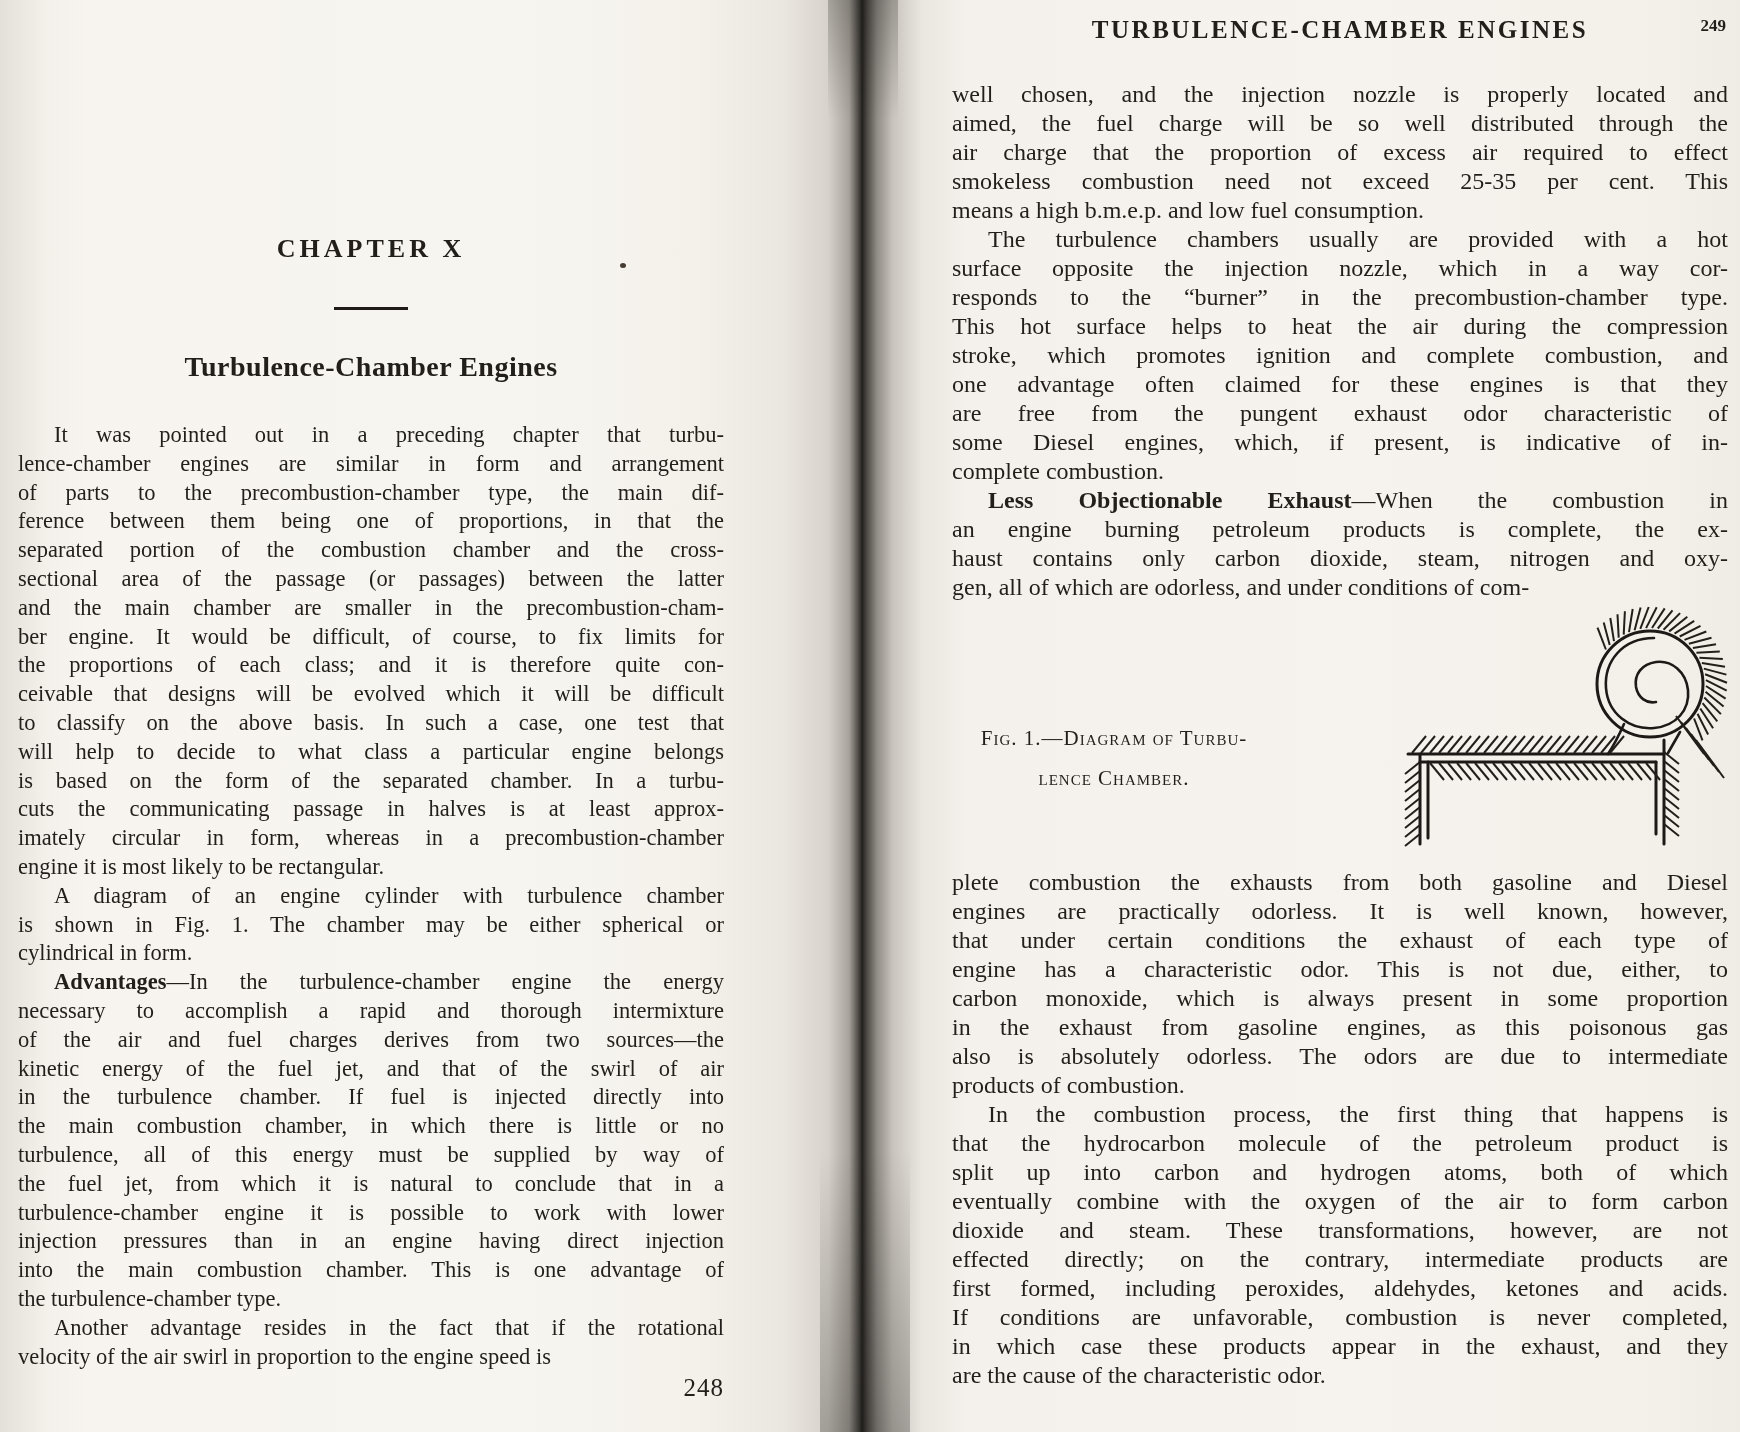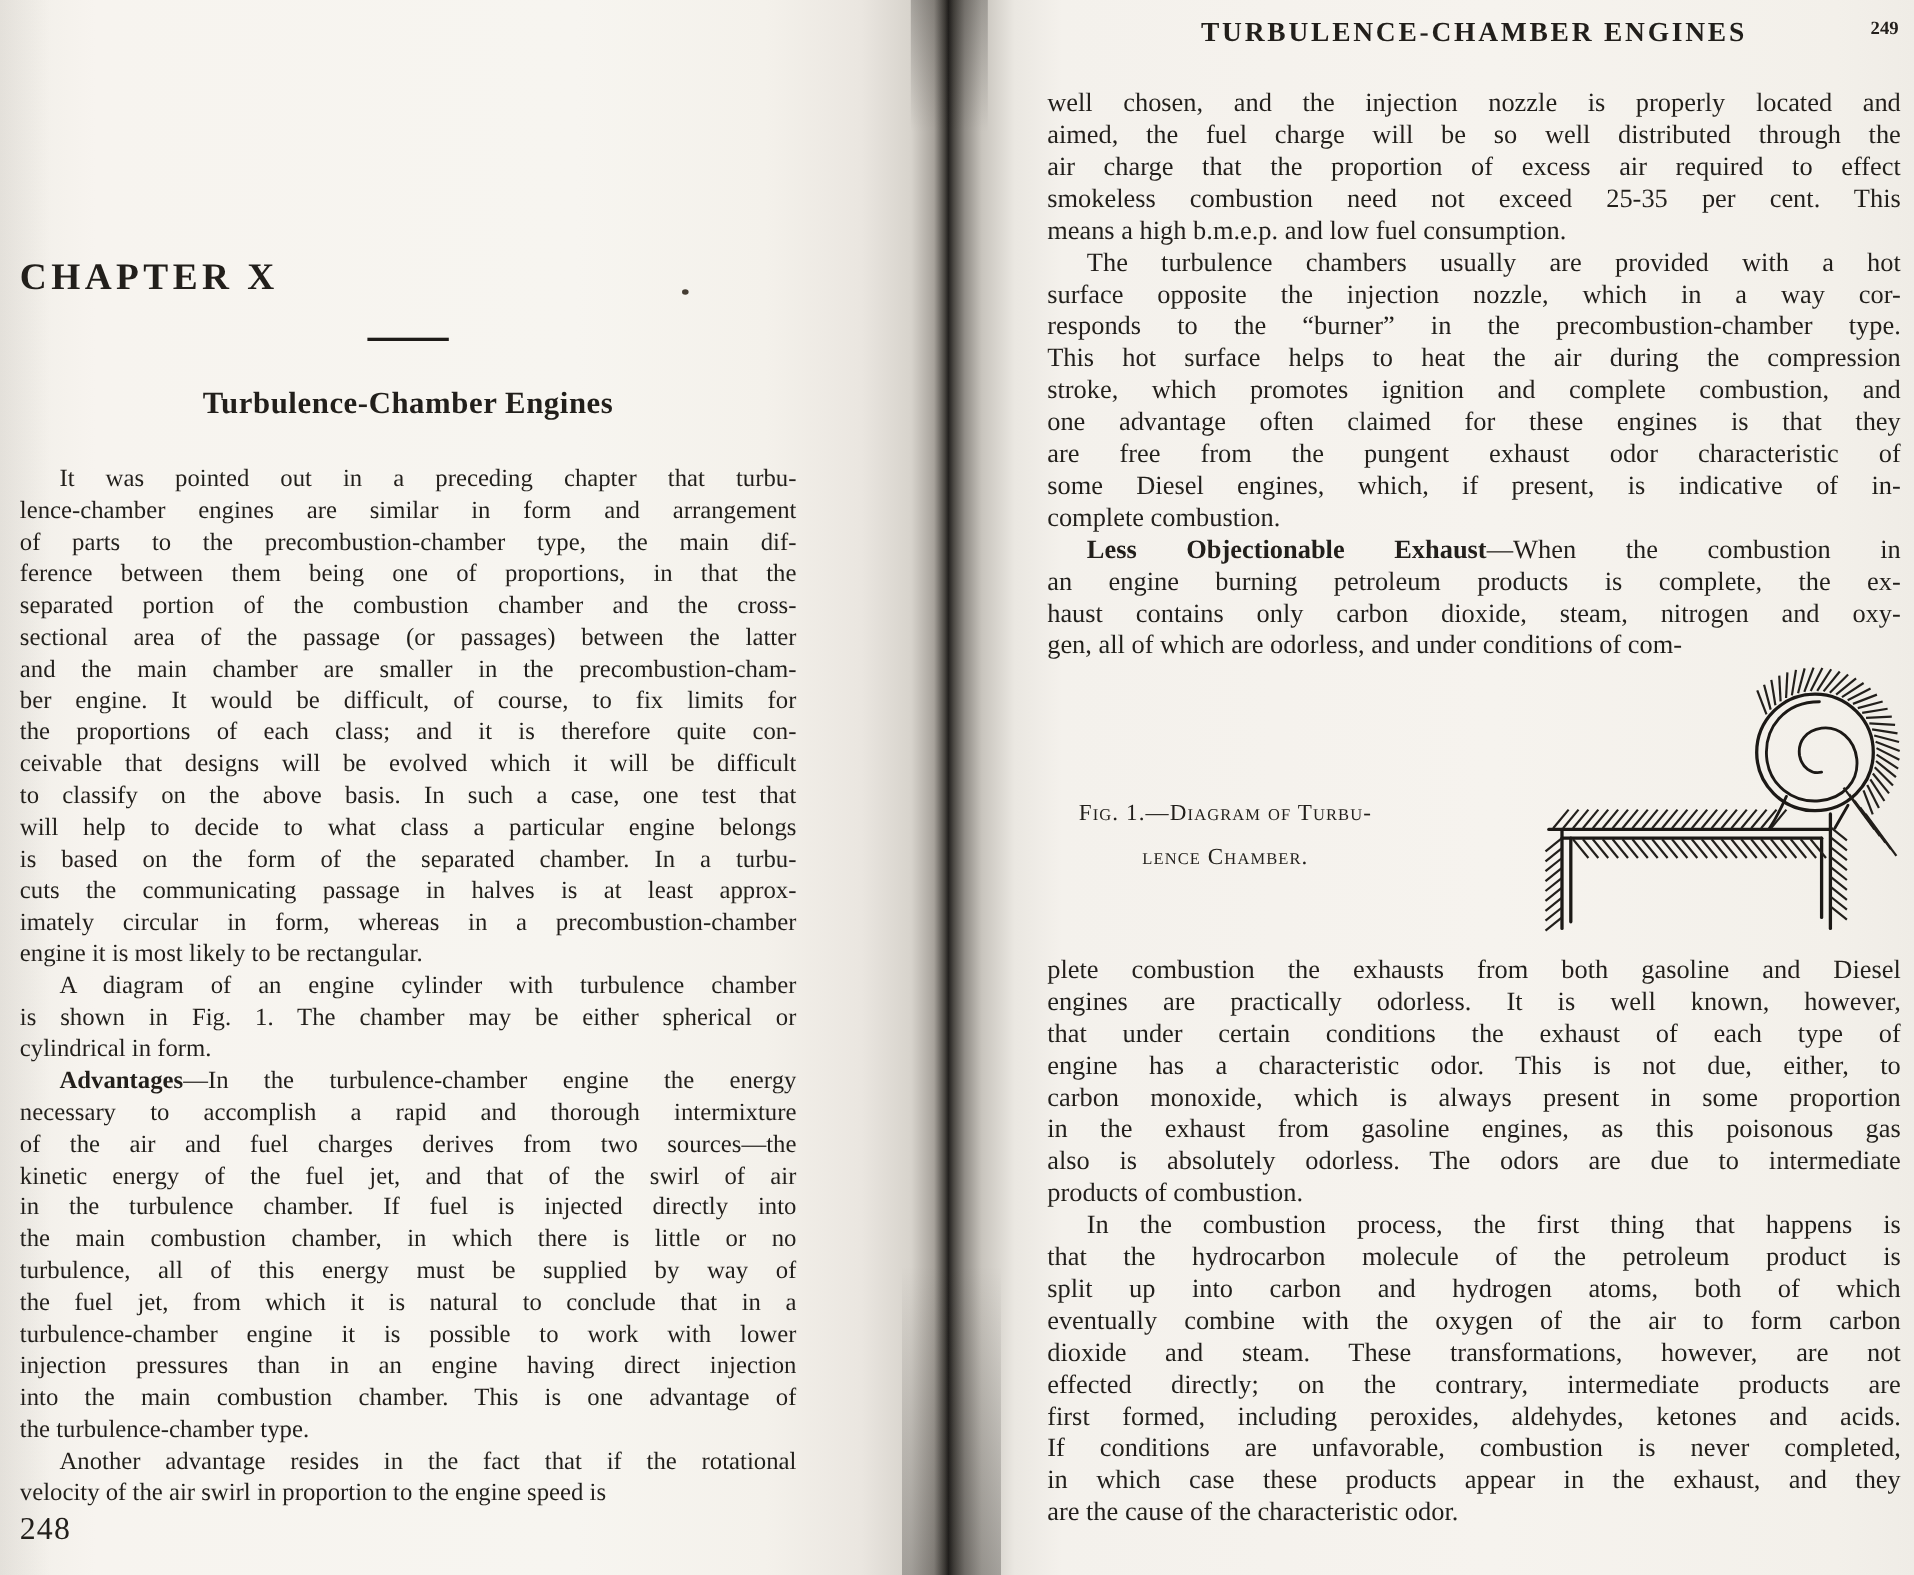--- a/index.html
+++ b/index.html
@@ -24,39 +24,39 @@
     background:linear-gradient(180deg, rgba(20,18,16,0) 0%, rgba(20,18,16,0.28) 100%); }
   .shade-gutter-top { position:absolute; left:828px; top:0; width:70px; height:120px;
     background:linear-gradient(180deg, rgba(20,18,16,0.25), rgba(20,18,16,0)); }
   .speck { position:absolute; left:620px; top:263px; width:6px; height:5px;
     border-radius:50%; background:#453d33; }
 
   .page { position:absolute; top:0; }
   #left-page  { left:18px;  width:706px;  height:1432px; }
   #right-page { left:952px; width:776px; height:1432px; }
 
-  .chapter-head { position:absolute; top:234px; width:100%; text-align:left;
-    font-size:34px; font-weight:700; letter-spacing:4px; }
+  .chapter-head { position:absolute; top:234px; width:100%; text-align:center;
+    font-size:26px; font-weight:700; letter-spacing:4px; }
   .head-rule { position:absolute; top:307px; left:50%; transform:translateX(-50%);
     width:74px; height:3px; background:#1e1b18; }
   .section-title { position:absolute; top:351px; width:100%; text-align:center;
     font-size:28px; font-weight:700; letter-spacing:0.5px; }
 
   .body-col { position:absolute; width:100%; }
   #left-body  { top:421px; --lh:28.8px; font-size:22.5px; }
   #right-body { top:80px;  --lh:29px;   font-size:24px; }
 
   .para { width:100%; }
   .tline { line-height:var(--lh); height:var(--lh); overflow:hidden;
     text-align:justify; text-align-last:justify; white-space:normal; }
   .tline.tlast { text-align-last:left; }
   .para.indent .tline:first-child { text-indent:36px; }
   .tline strong { font-weight:700; }
 
-  .folio { text-align:left; font-size:29px; letter-spacing:1px; margin-top:3px; }
+  .folio { text-align:right; font-size:25px; letter-spacing:1px; margin-top:3px; }
 
   .running-head { position:absolute; top:16px; width:100%; height:36px; }
   .running-title { position:absolute; left:0; width:100%; text-align:center;
     font-size:25px; font-weight:700; letter-spacing:2.5px; }
   .running-folio { position:absolute; right:2px; top:0; font-size:17px; font-weight:700; }
 
   .figure-row { position:relative; height:266px; }
   .fig-caption { position:absolute; left:16px; top:116px; width:292px; text-align:center;
     font-variant:small-caps; font-size:21px; line-height:40px; letter-spacing:1px; }
   .fig-svg { position:absolute; right:0; top:-2px; width:450px; height:270px; }

